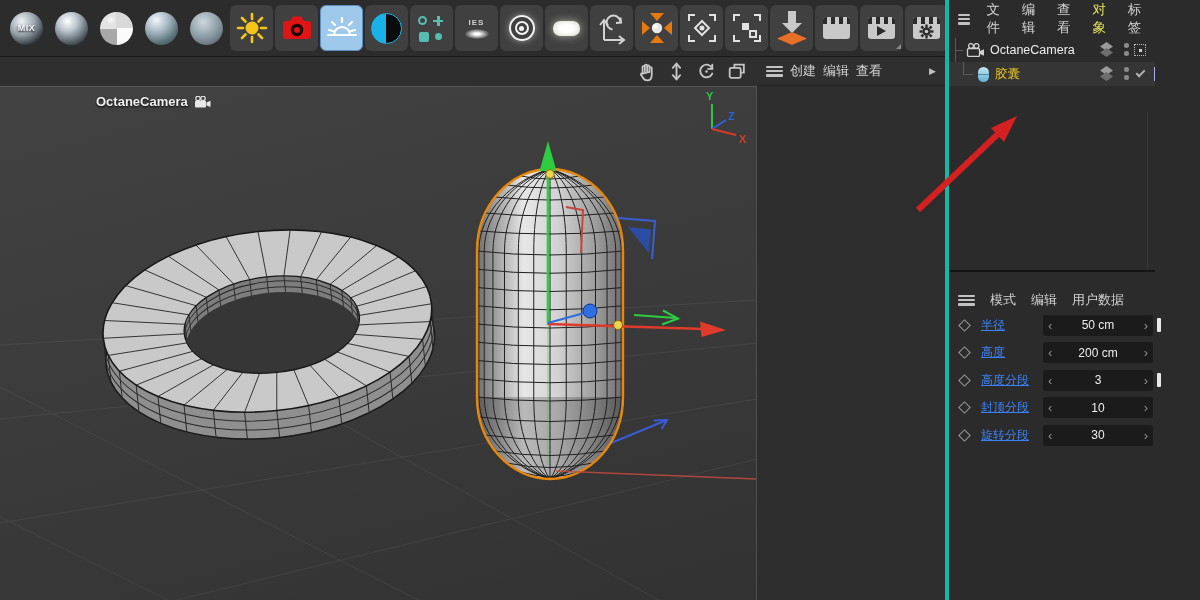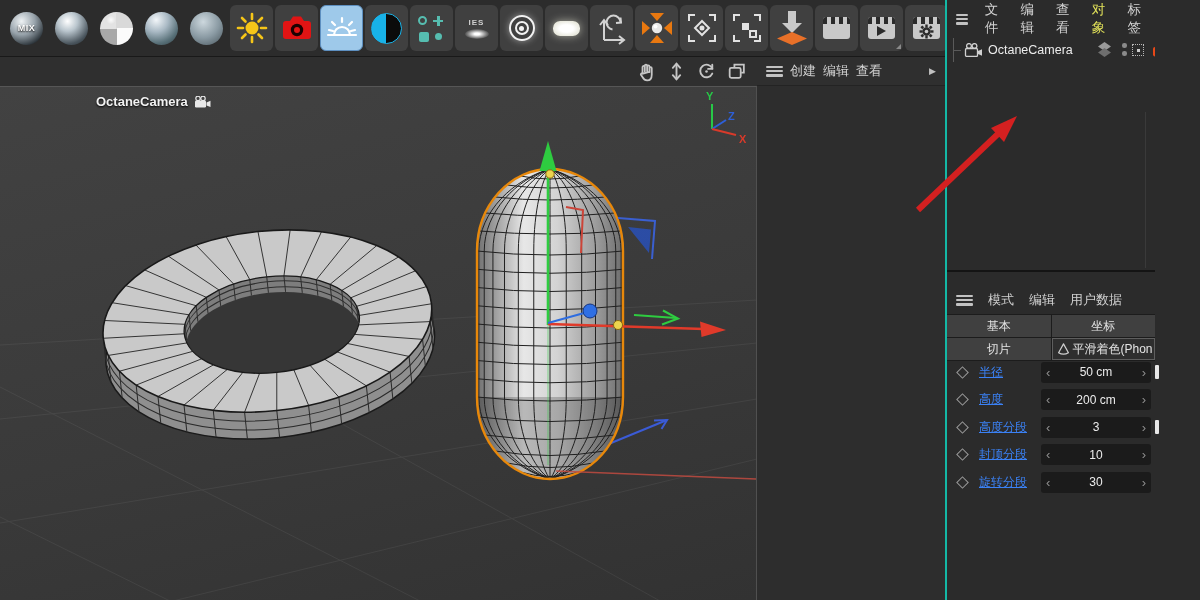--- a/index.html
+++ b/index.html
@@ -66,21 +66,21 @@
   #content-panel { position:absolute; left:757px; top:57px; width:188px; height:543px; background:#2d2d2d; }
   #cp-menubar { height:29px; background:#2f2f2f; border-bottom:1px solid #232323;
                 display:flex; align-items:center; gap:7px; padding:0 9px; }
   .menu-item { font-size:13px; color:#d2d2d2; cursor:default; }
   .burger { width:17px; height:11px; display:flex; flex-direction:column; justify-content:space-between; }
   .burger i { height:2.2px; background:#c2c2c2; border-radius:1px; }
   .flyout { margin-left:auto; color:#c2c2c2; font-size:9px; }
 
   
   #right { position:absolute; left:945px; top:0; width:210px; height:600px; background:#2b2b2b;
-           border-left:2px solid #14b8a6; }
+           border-left:4px solid #14b8a6; }
   #om { position:relative; height:272px; border-bottom:2px solid #141414; overflow:hidden; }
   #om-menubar { height:38px; display:flex; align-items:center; gap:17px; padding:0 9px; }
   #om-menubar .menu-item { font-size:13.5px; }
   .menu-active { color:#e3e35a !important; }
   .om-row { height:24px; display:flex; align-items:center; position:relative; font-size:12.5px; }
   .om-row.sel { background:#353535; }
   .tree-branch { width:15px; height:24px; position:relative; flex:0 0 auto; }
   .tree-branch::before { content:""; position:absolute; left:6px; top:0; bottom:0; border-left:1px solid #5a5a5a; }
   .tree-branch::after  { content:""; position:absolute; left:6px; top:50%; width:8px; border-top:1px solid #5a5a5a; }
   .tree-L { width:14px; height:24px; position:relative; flex:0 0 auto; margin-left:12px; }
@@ -572,48 +572,56 @@
           <div class="sel-box-ic"></div>
           <svg class="rcam-ic" width="18" height="13" viewBox="0 0 18 13">
             <path d="M5.5,3 L7,0.8 H11 L12.5,3 Z" fill="#e84818"></path>
             <rect x="1" y="3" width="16" height="9.5" rx="2" fill="#e84818"></rect>
             <circle cx="9" cy="7.5" r="3" fill="#7a1802"></circle>
             </svg>
         </div>
       </div>
 
 
+      <div class="om-row sel">
+        <div class="tree-L"></div>
+        <div class="cap-icon"></div>
+        <span class="om-label capsule">胶囊</span>
+        <div class="om-icons">
+          <div class="layers-ic">
+              <i></i>
+              <i></i>
+            </div>
+          <div class="dots-ic">
+              <i></i>
+              <i></i>
+            </div>
+          <div class="check-ic"></div>
+          <div class="tag-ic">
+              <i></i>
+            </div>
+        </div>
+      </div>
 
       <div id="om-vline"></div>
     </div>
 
     <div id="attr">
       <div id="attr-menubar">
         <div class="burger">
             <i></i>
             <i></i>
             <i></i>
           </div>
         <span class="menu-item">模式</span>
         <span class="menu-item">编辑</span>
         <span class="menu-item">用户数据</span>
       </div>
 
 
-      <div id="attr-tabs">
-        <div class="tab">基本</div>
-        <div class="tab">坐标</div>
-        <div class="tab">切片</div>
-        <div class="tab phong">
-          <svg width="13" height="14" viewBox="0 0 14 14">
-            <path d="M7,1.5 L12.3,11 Q7,14.2 1.7,11 Z" fill="none" stroke="#cfcfcf" stroke-width="1.3" stroke-linejoin="round"></path>
-            </svg>
-          <span>平滑着色(Phon</span>
-        </div>
-      </div>
 
 
       <div class="fieldrow">
         <div class="diam"></div>
         <span class="flabel">半径</span>
         <div class="spinner">
           <span class="arr">‹</span>
           <span class="val">50 cm</span>
           <span class="arr">›</span>
         </div>

